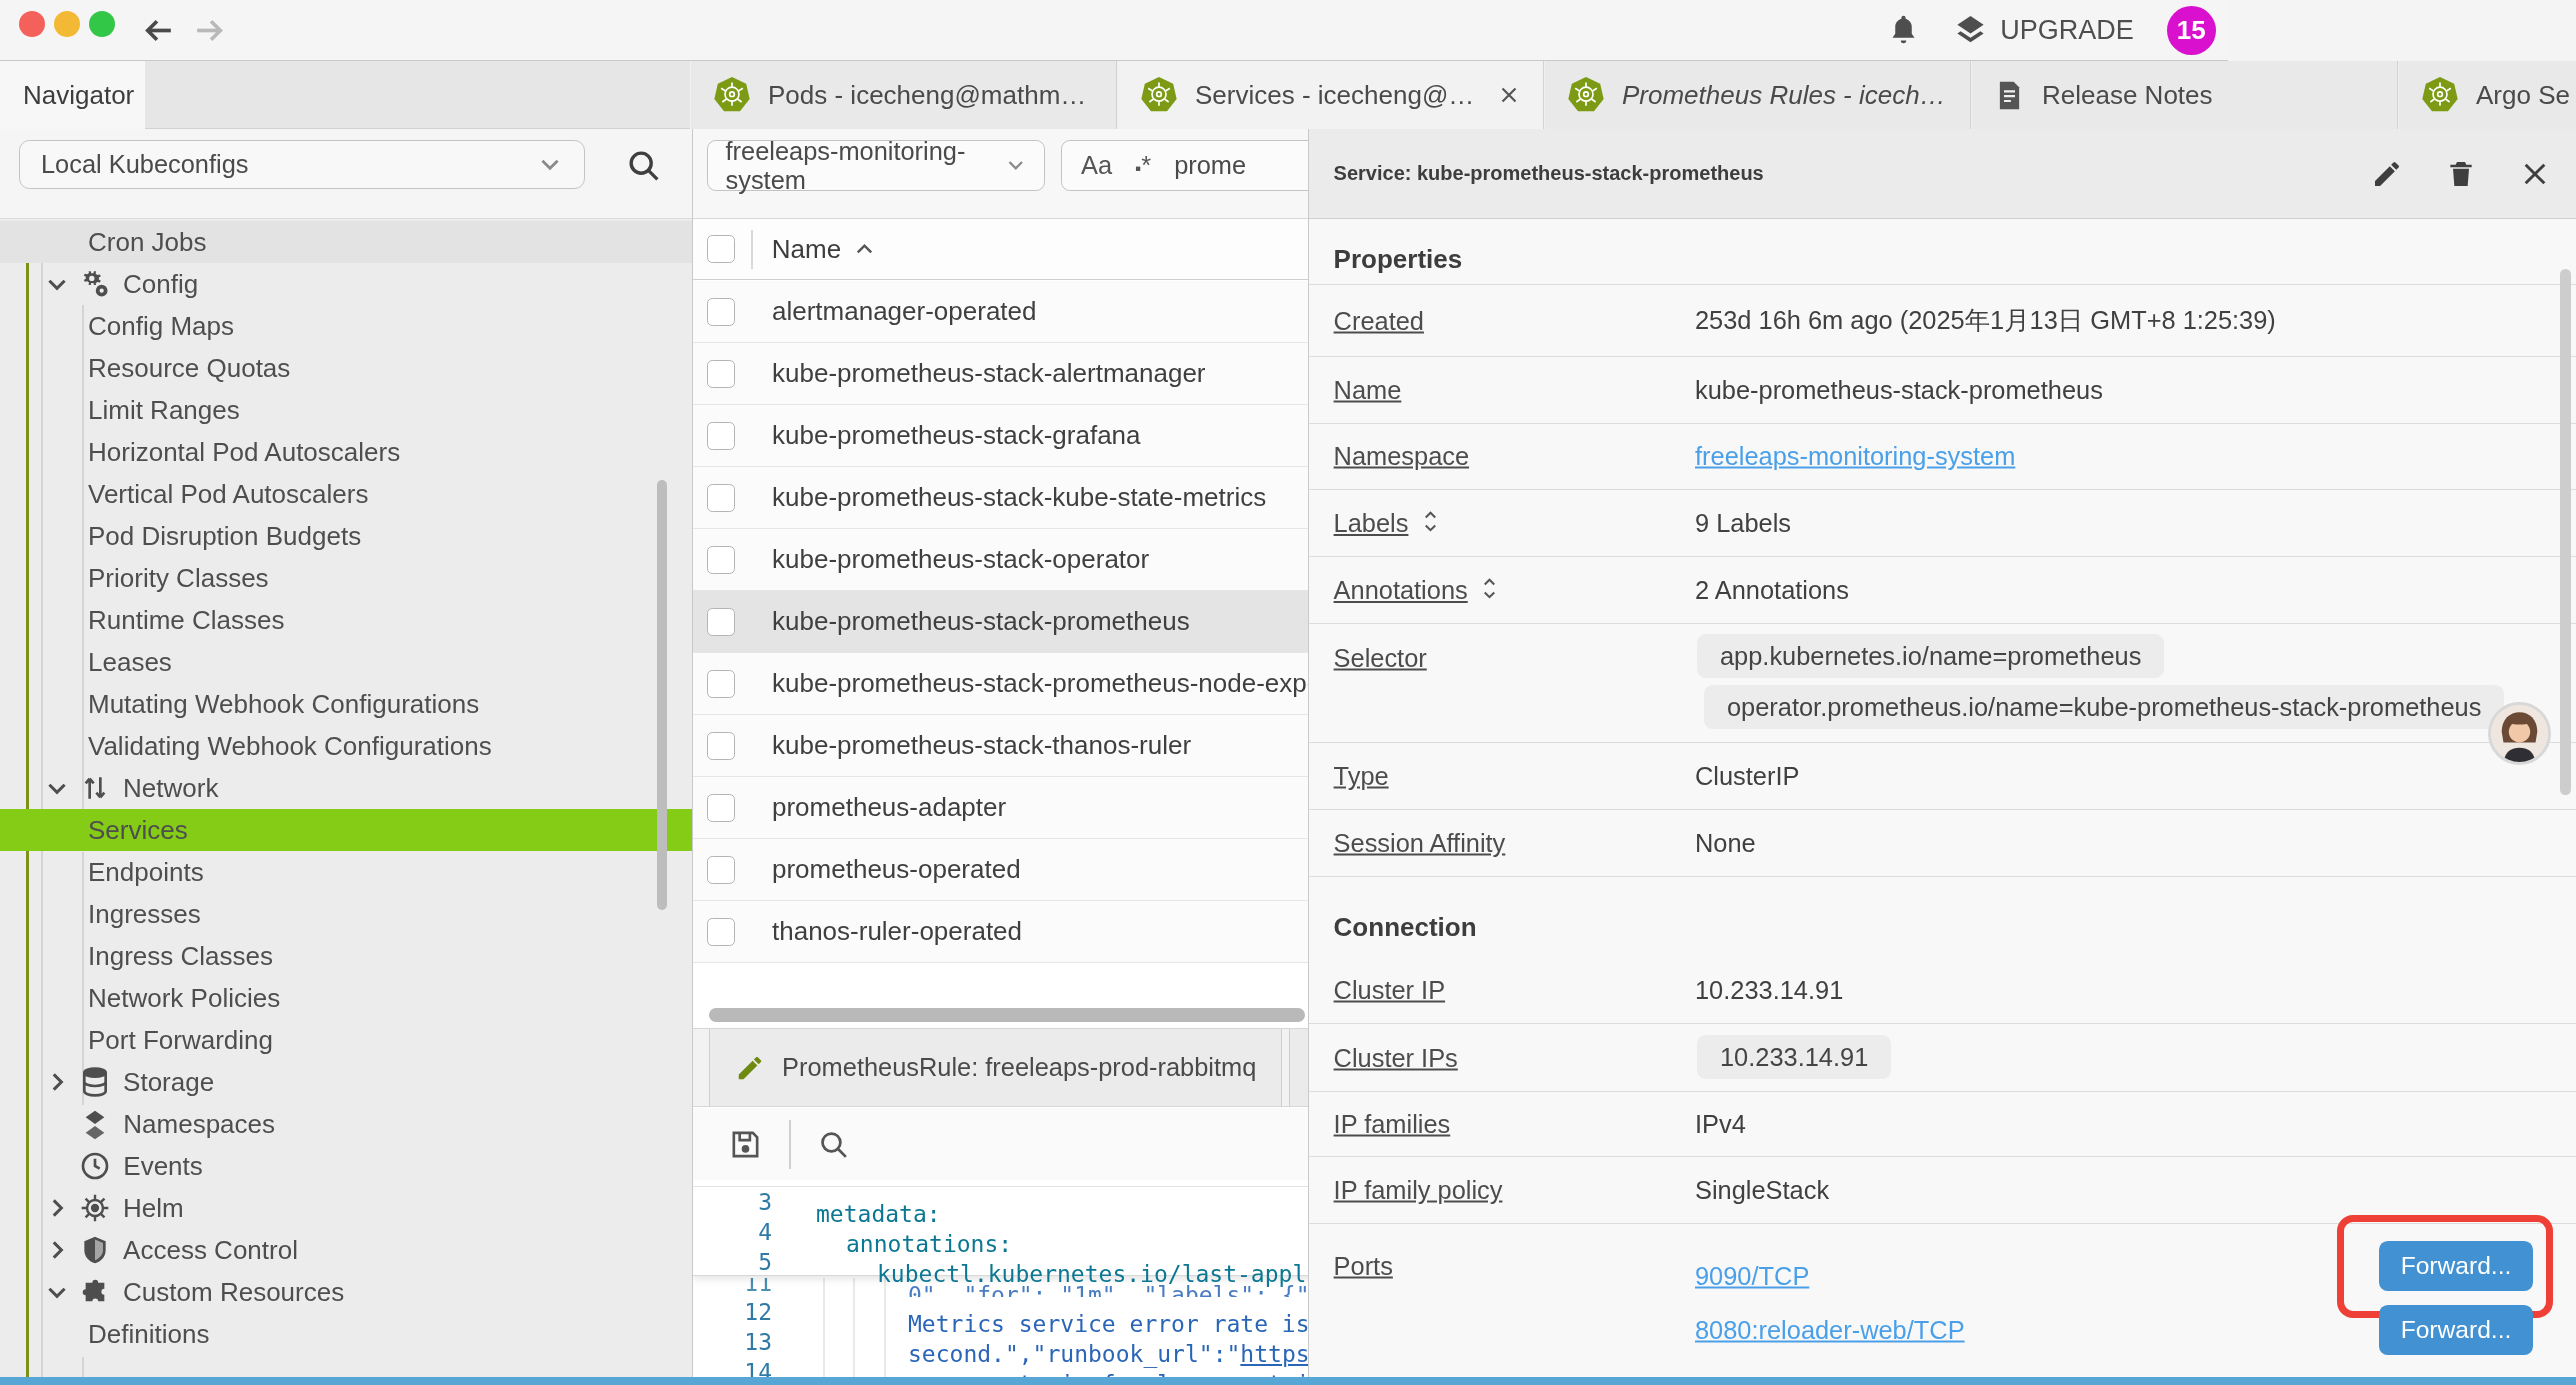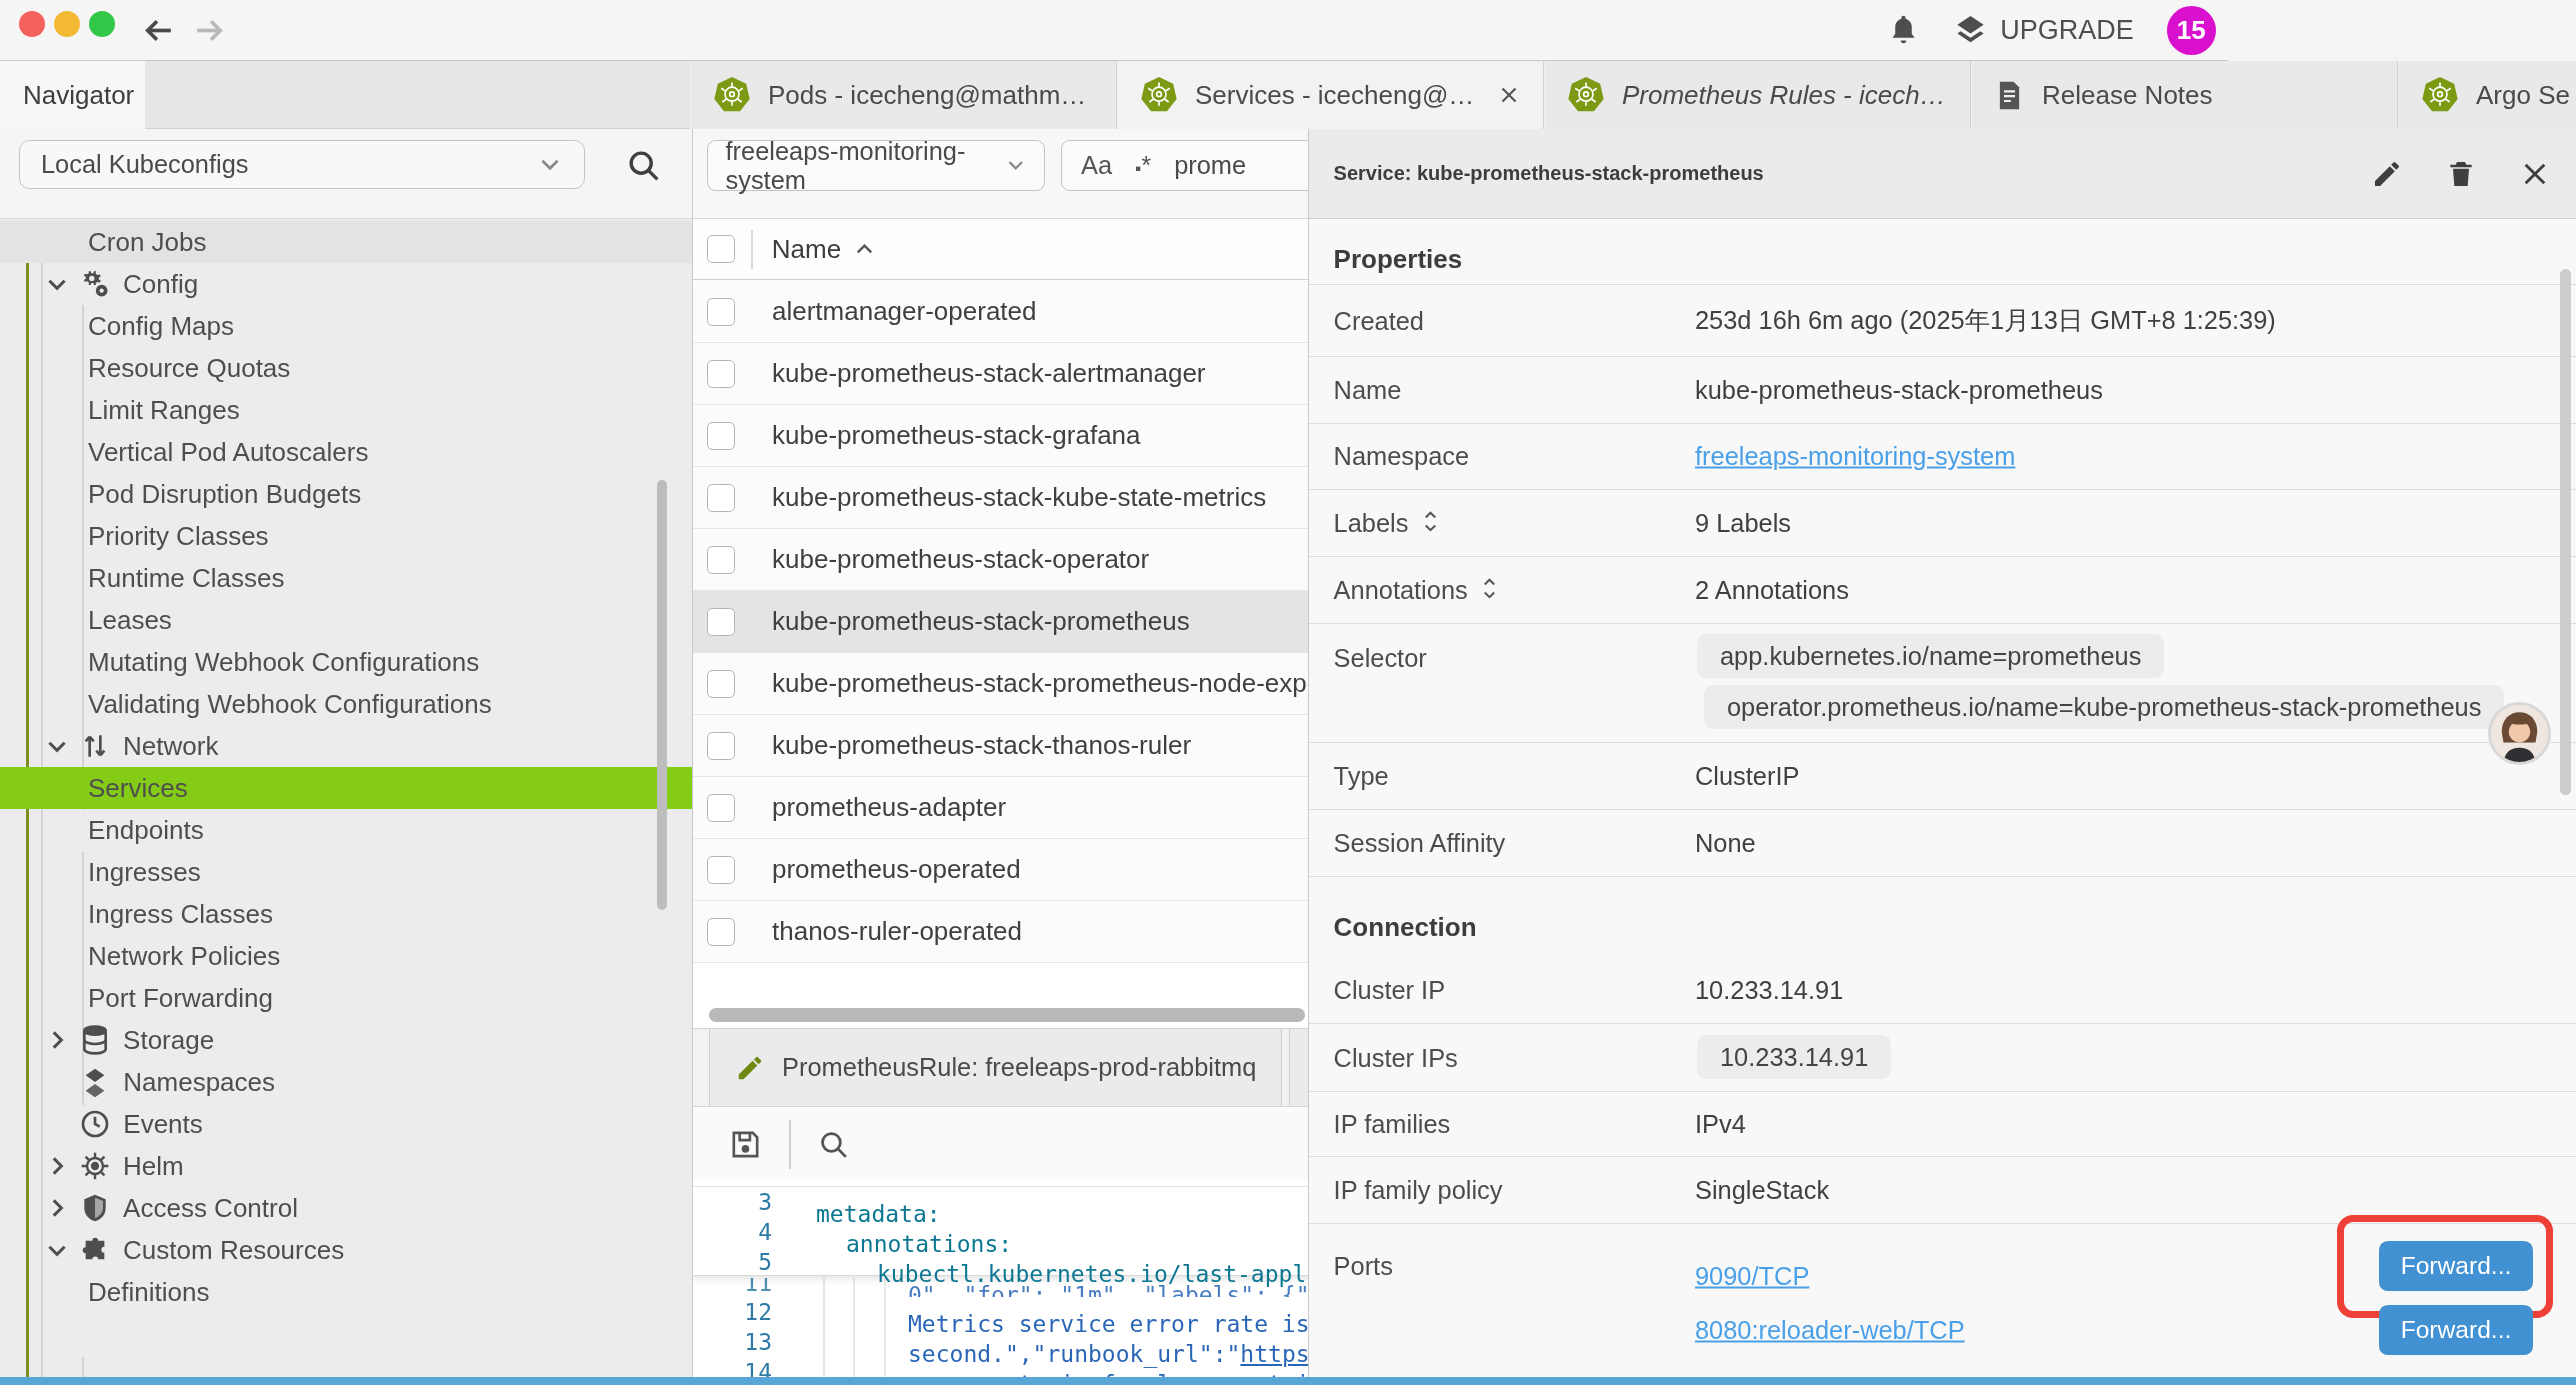--- a/index.html
+++ b/index.html
@@ -100,21 +100,21 @@
 
   
   .detail { position:absolute; left:1308px; top:129px; width:1268px; height:1256px; background:#f8f8f8; border-left:1.8px solid #c9c9c9; z-index:30; }
   .dheader { position:absolute; left:0; top:0; width:100%; height:90px; background:#ebebeb; border-bottom:1.8px solid #cfcfcf; display:flex; align-items:center; padding:0 24.6px; }
   .dtitle { font-size:20px; font-weight:bold; color:#3d3d3d; }
   .dtools { margin-left:auto; display:flex; align-items:center; gap:42px; color:#3f3f3f; }
   .dtools .ic { width:32px; height:32px; }
   .dbody { position:absolute; left:0; top:90px; width:100%; bottom:0; }
   .sect-h { position:absolute; left:24.6px; font-size:26px; font-weight:bold; color:#3d3d3d; }
   .prow { position:absolute; left:0; width:100%; border-bottom:1.8px solid #dcdcdc; }
-  .plabel { position:absolute; left:24.6px; top:50%; transform:translateY(-50%); font-size:25.4px; color:#4c4c4c; display:flex; align-items:center; gap:12.3px; }
+  .plabel { position:absolute; left:24.6px; top:50%; transform:translateY(-50%); font-size:25.4px; color:#4c4c4c; display:flex; align-items:center; gap:12.3px;text-decoration:underline; }
   .pvalue { position:absolute; left:386px; top:50%; transform:translateY(-50%); font-size:25.4px; color:#404040; white-space:nowrap; }
   .sorter { width:19px; height:30px; color:#555; }
   .dlink { color:#4aa0e8; text-decoration:underline; }
   .chip { position:absolute; background:#ececec; border-radius:8.8px; height:44px; display:flex; align-items:center; padding:0 23px; font-size:25.4px; color:#444; white-space:nowrap; }
   .fwd-btn { position:absolute; width:154px; height:50px; background:#4291d2; border-radius:8.8px; color:#fff; font-size:24.6px; display:flex; align-items:center; justify-content:center; }
   .red-ring { position:absolute; border:7px solid #ee4037; border-radius:16px; }
   .dscroll { position:absolute; right:5.3px; top:140px; width:10.5px; height:526px; background:#cdcdcd; border-radius:5.3px; }
 
   .avatar { position:absolute; left:2488px; top:702px; width:63px; height:63px; border-radius:50%; background:#efe7df; border:3.5px solid #d8d8d8; z-index:40; overflow:hidden; }
   .bottom-blue { position:absolute; left:0; top:1377px; width:2576px; height:8.8px; background:#58a6d6; z-index:50; }
@@ -280,20 +280,23 @@
           <span>Config</span>
         </div>
         <div class="trow d1">
           <span>Config Maps</span>
         </div>
         <div class="trow d1">
           <span>Resource Quotas</span>
         </div>
         <div class="trow d1">
           <span>Limit Ranges</span>
+        </div>
+        <div class="trow d1">
+          <span>Horizontal Pod Autoscalers</span>
         </div>
         <div class="trow d1">
           <span>Vertical Pod Autoscalers</span>
         </div>
         <div class="trow d1">
           <span>Pod Disruption Budgets</span>
         </div>
         <div class="trow d1">
           <span>Priority Classes</span>
         </div>

